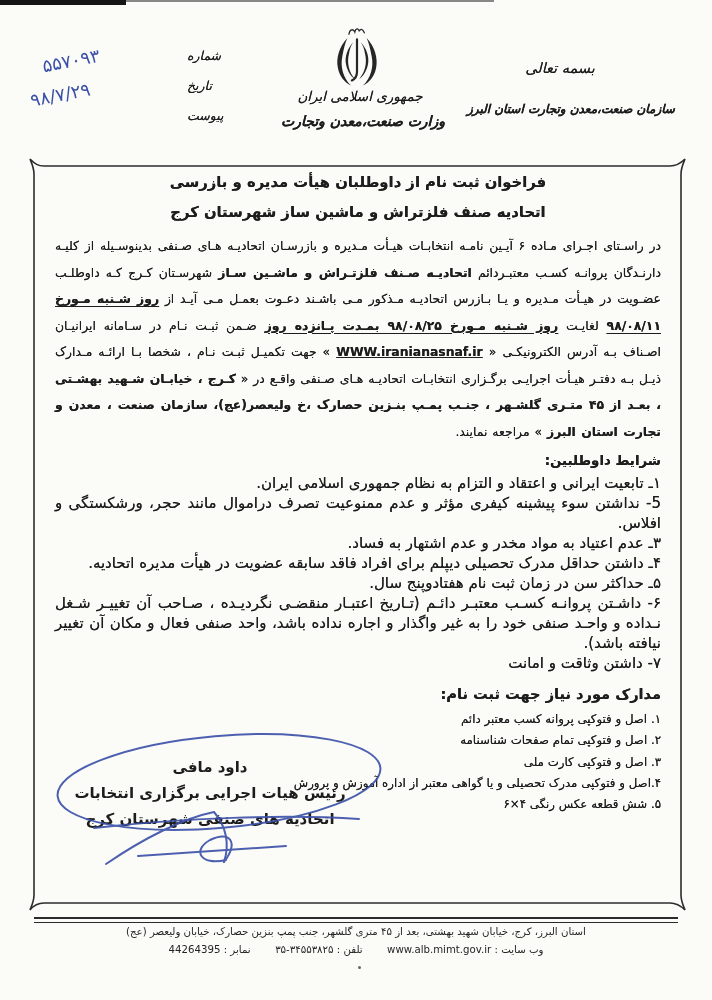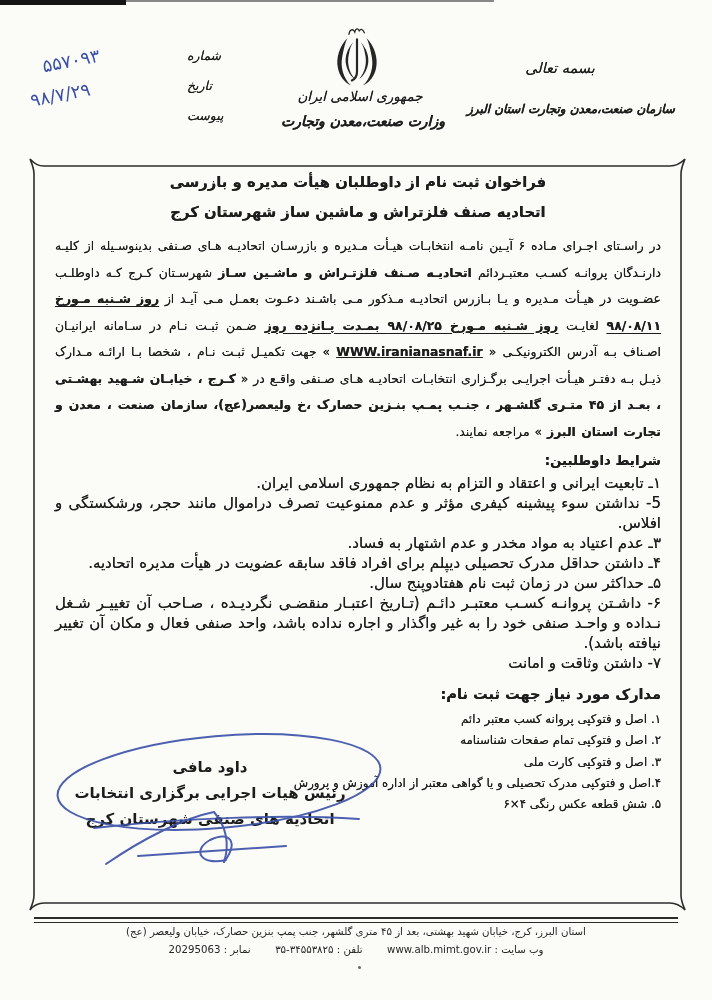--- a/index.html
+++ b/index.html
@@ -136,15 +136,15 @@
 <div class="abs footer-rule"></div>
 <div class="abs footer-address">استان البرز، کرج، خیابان شهید بهشتی، بعد از ۴۵ متری گلشهر، جنب پمپ بنزین حصارک، خیابان ولیعصر (عج)</div>
 <div class="abs footer-contacts">
   <span>وب سایت :</span>
   <span>www.alb.mimt.gov.ir</span>
   <span class="gap"></span>
   <span>تلفن :</span>
   <span>۳۴۵۵۳۸۲۵-۳۵</span>
   <span class="gap"></span>
   <span>نمابر :</span>
-  <span>20295063</span>
+  <span>44264395</span>
 </div>
 <div class="abs footer-dot"></div>
 
 </body></html>

